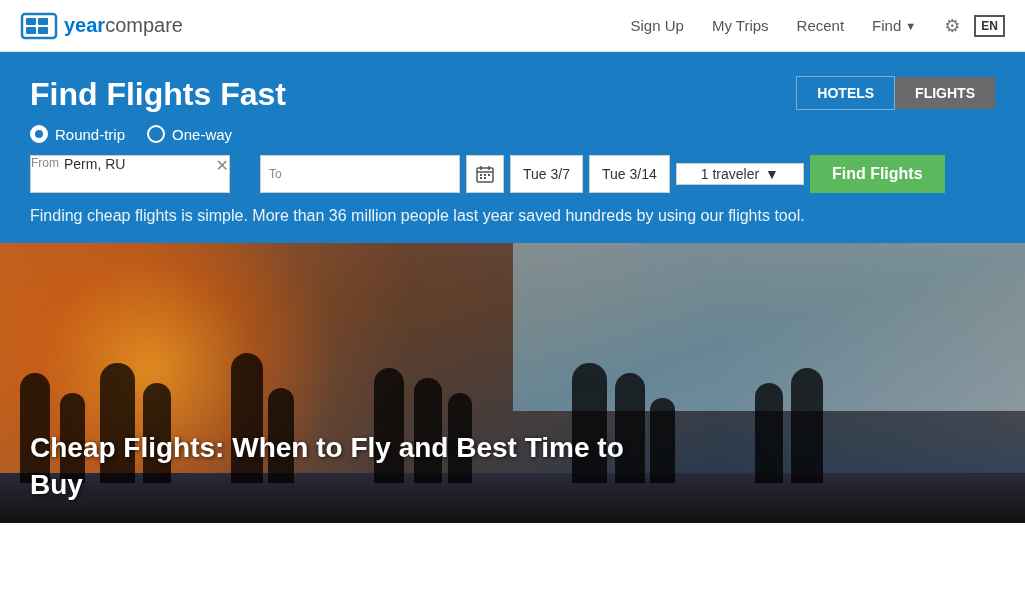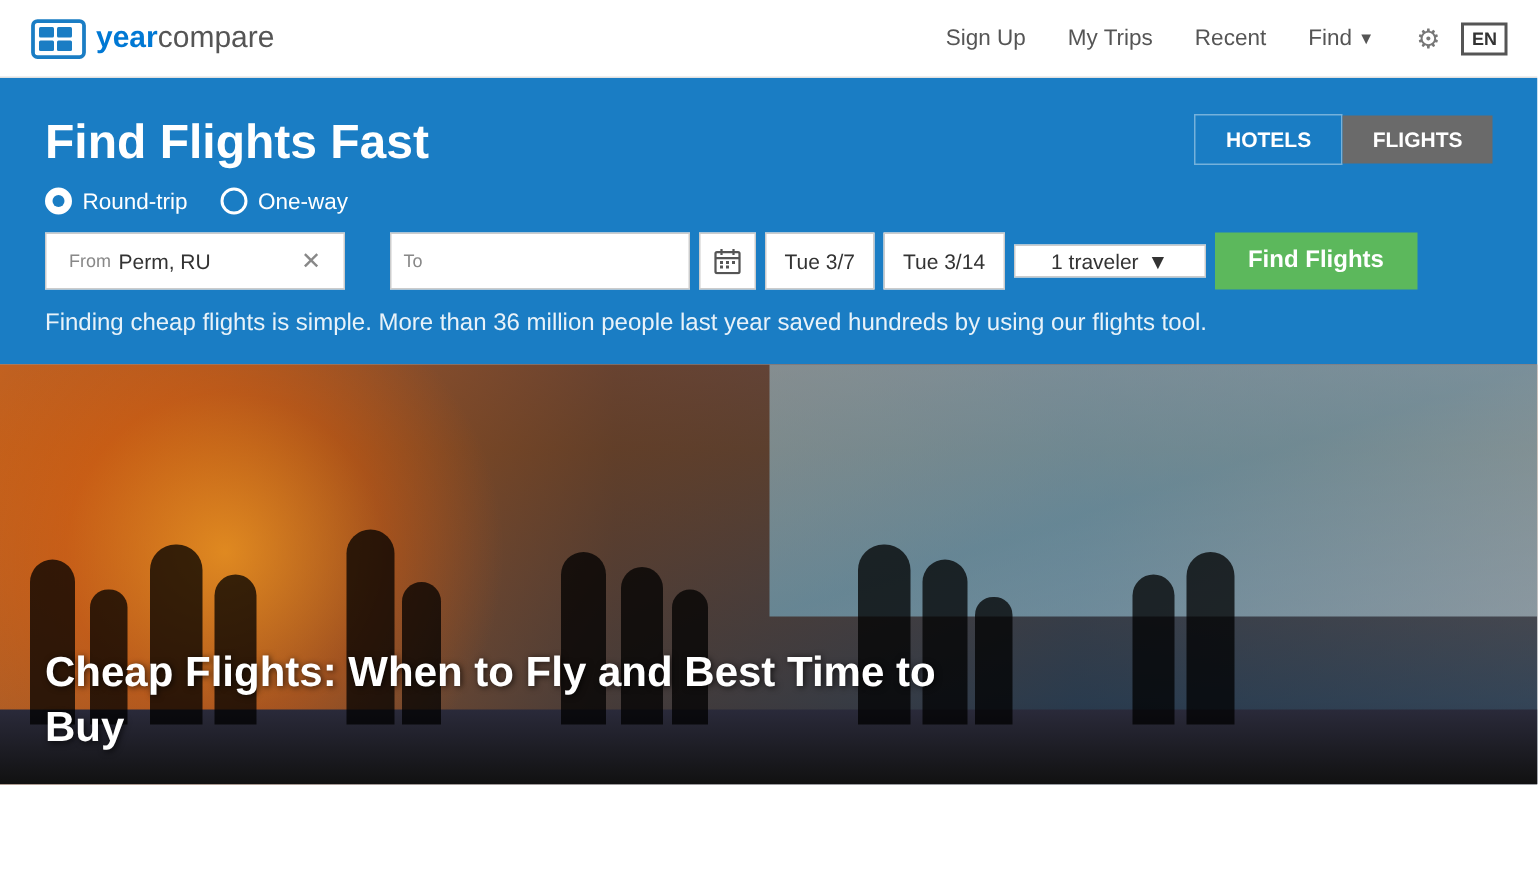--- a/index.html
+++ b/index.html
@@ -143,25 +143,25 @@
 
     
     .search-bar {
       display: flex;
       align-items: center;
       gap: 6px;
       margin-bottom: 14px;
     }
     .from-box {
       display: flex;
-      align-items: center;
+      align-items: flex-start;
       background: #fff;
       border: 1px solid #ccc;
       height: 38px;
-      padding: 0 15px;
+      padding: 0 0;
       flex: 0 0 auto;
       width: 200px;
     }
     .from-label {
       font-size: 12px;
       color: #888;
       margin-right: 5px;
       white-space: nowrap;
     }
     .from-value {

